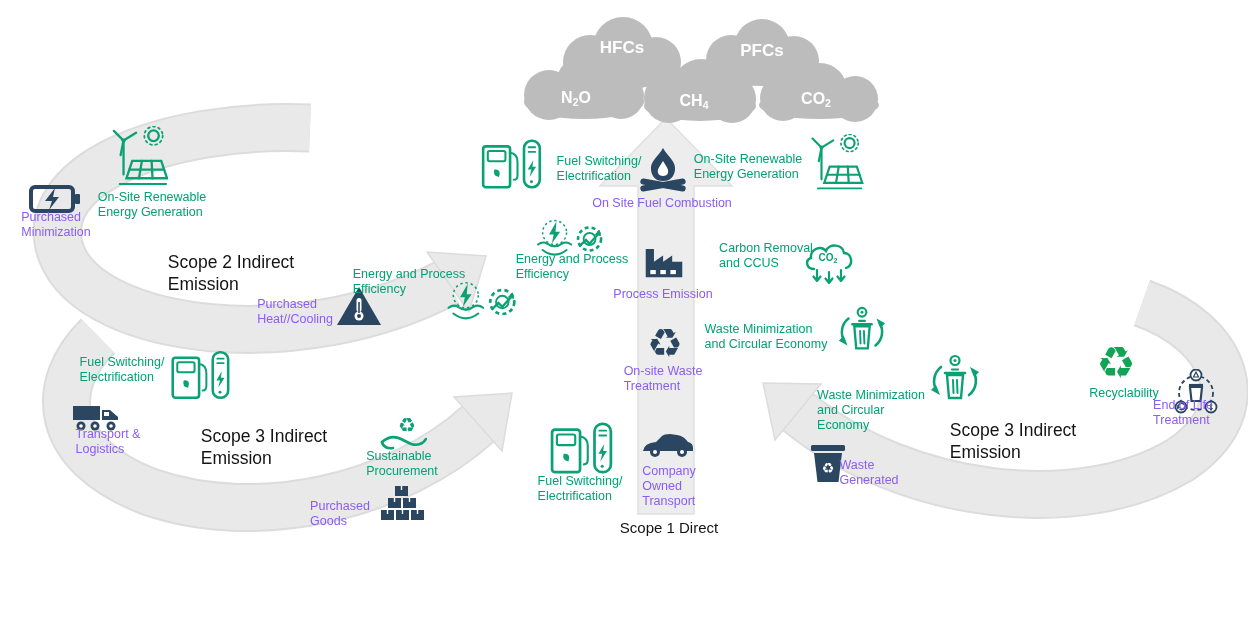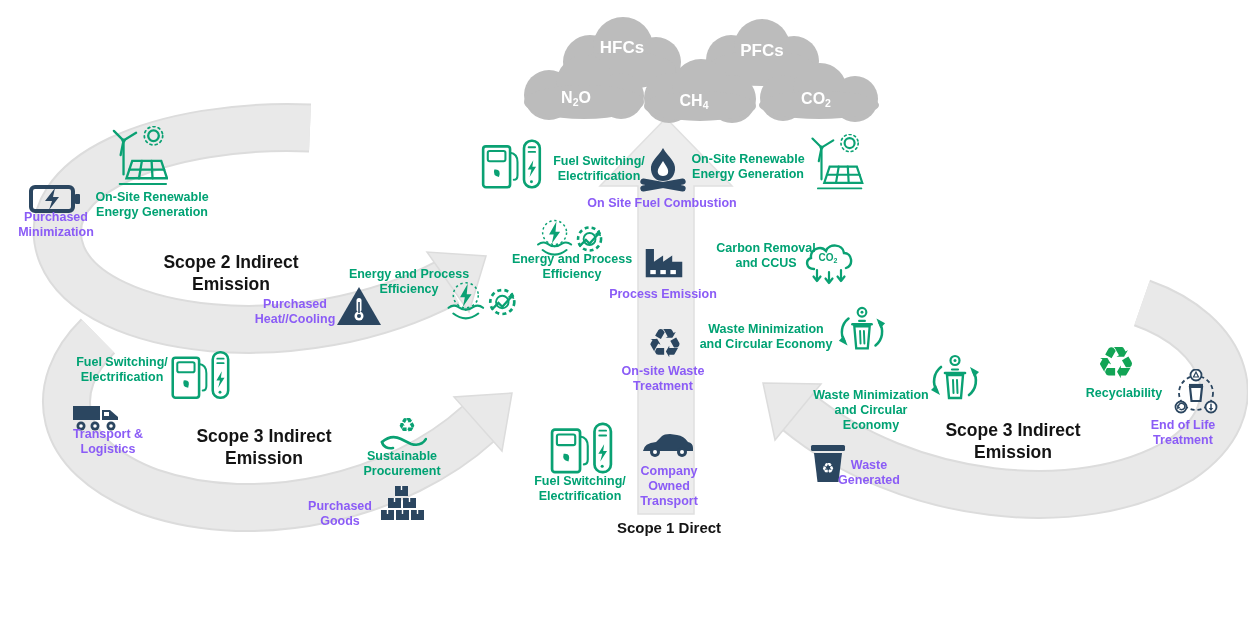--- a/index.html
+++ b/index.html
@@ -1,19 +1,19 @@
 <!DOCTYPE html>
 <html><head>
 <meta charset="utf-8">
 <style>
   html,body{margin:0;padding:0;background:#fff;}
   .canvas{position:relative;width:1248px;height:536px;background:#fff;overflow:hidden;
           font-family:"Liberation Sans",sans-serif;}
   .bg{position:absolute;left:0;top:0;}
-  .lbl{position:absolute;transform:translateX(-50%);text-align:center;font-weight:700;white-space:nowrap;}
+  .lbl{position:absolute;transform:translateX(-50%);text-align:left;font-weight:400;white-space:nowrap;}
   .lbl span{display:block;}
   .green{color:#00A273;font-size:12.5px;line-height:1.18;}
   .black{color:#8b5cf6;font-size:12.5px;line-height:1.2;}
   .scope{color:#141414;font-size:17.5px;line-height:1.25;}
   .scope-big{font-size:15px;}
   .icon{position:absolute;line-height:0;}
   .cloud-txt{fill:#ffffff;font-weight:700;font-family:"Liberation Sans",sans-serif;}
 </style>
 </head>
 <body>
@@ -495,18 +495,18 @@
 
   <div class="lbl scope" style="left:1013px;top:420px">
     <span>Scope 3 Indirect</span>
       <span>Emission</span>
   </div>
 
   <div class="lbl green" style="left:1124px;top:386px">
     <span>Recyclability</span>
   </div>
 
-  <div class="lbl black" style="left:1183px;top:418px">
+  <div class="lbl black" style="left:1183px;top:398px">
     <span>End of Life</span>
       <span>Treatment</span>
   </div>
 
 </div>
 
 </body></html>

